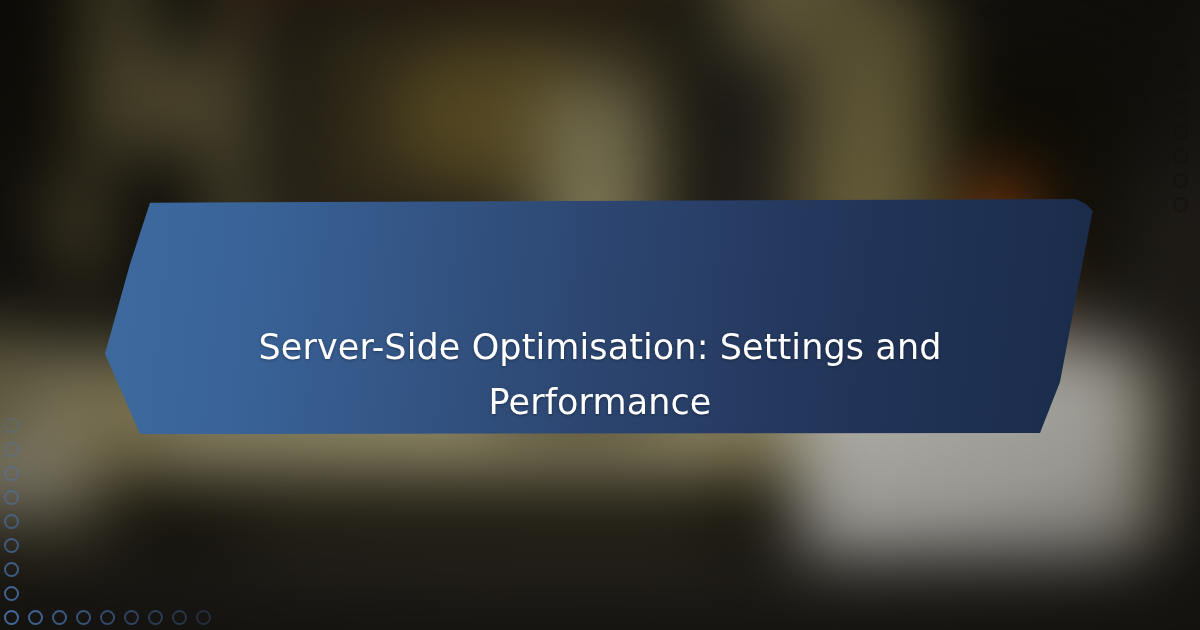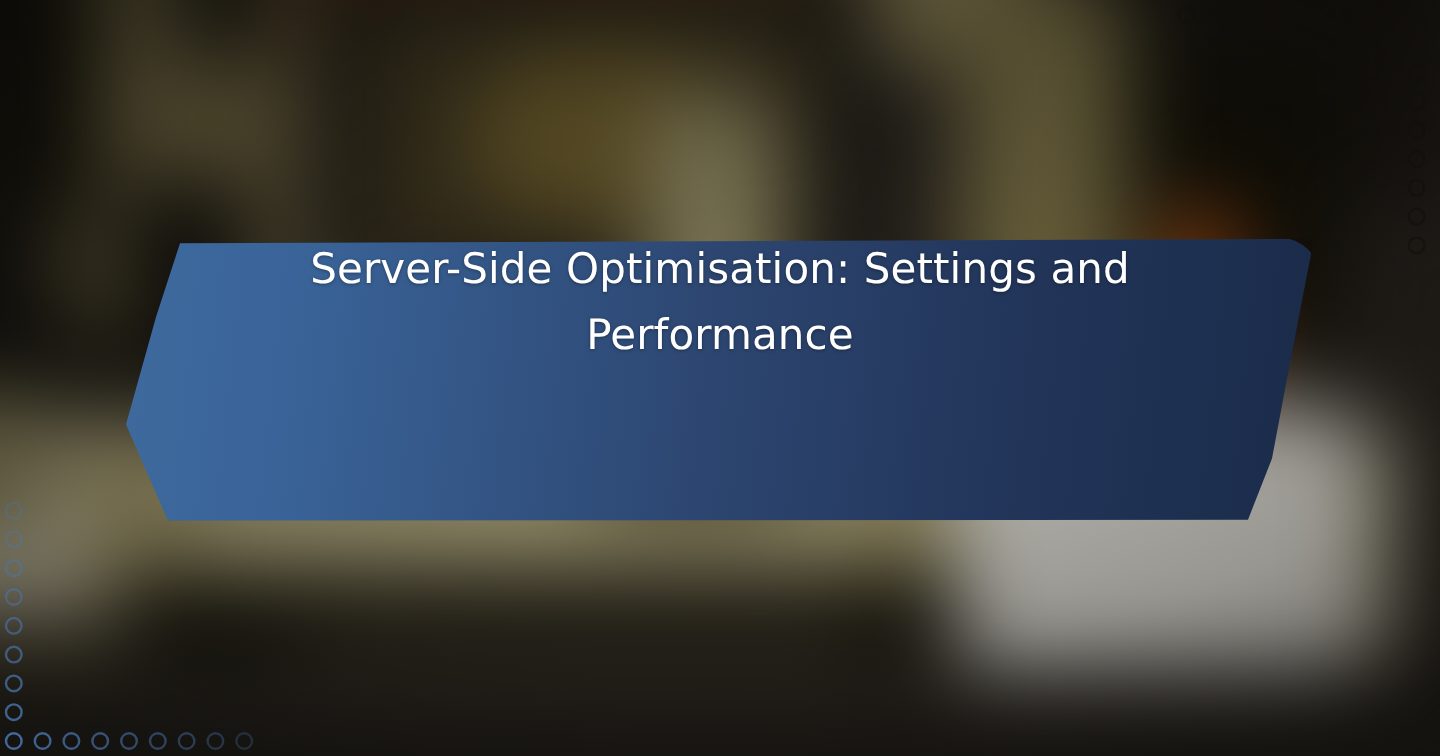--- a/index.html
+++ b/index.html
@@ -103,21 +103,21 @@
     clip-path: polygon(
       4.0% 100%, 0.5% 66%, 3.0% 28%, 5.0% 2%,
       99.5% 0.4%, 97.6% 42%, 96.0% 78%, 94.0% 99.6%
     );
     box-shadow: 0 10px 36px rgba(0,0,0,0.40);
   }
   .banner-inner {
     position: absolute;
     inset: 0;
     display: flex;
-    align-items: flex-start;
+    align-items: flex-end;
     justify-content: center;
   }
   .banner-title {
     width: 690px;
     text-align: center;
     color: #ffffff;
     font-size: 35px;
     line-height: 1.57;
     font-weight: 400;
     letter-spacing: 0.1px;

